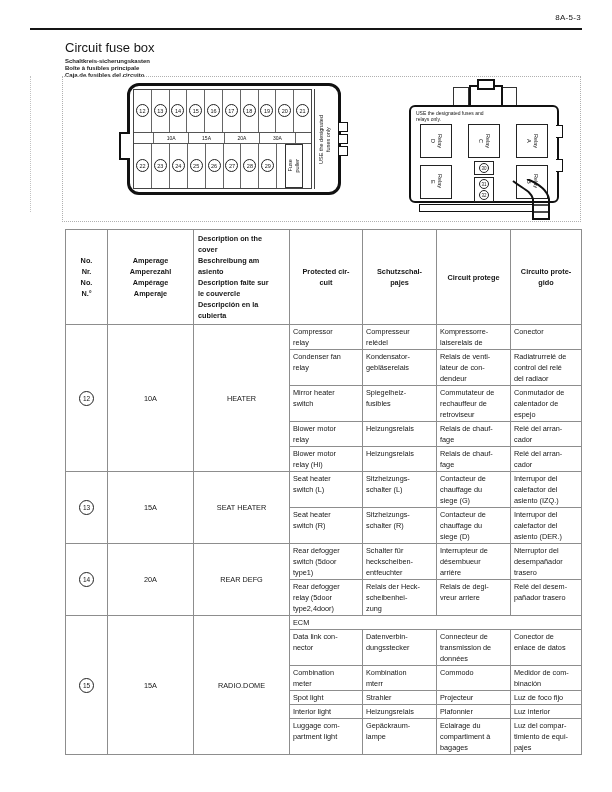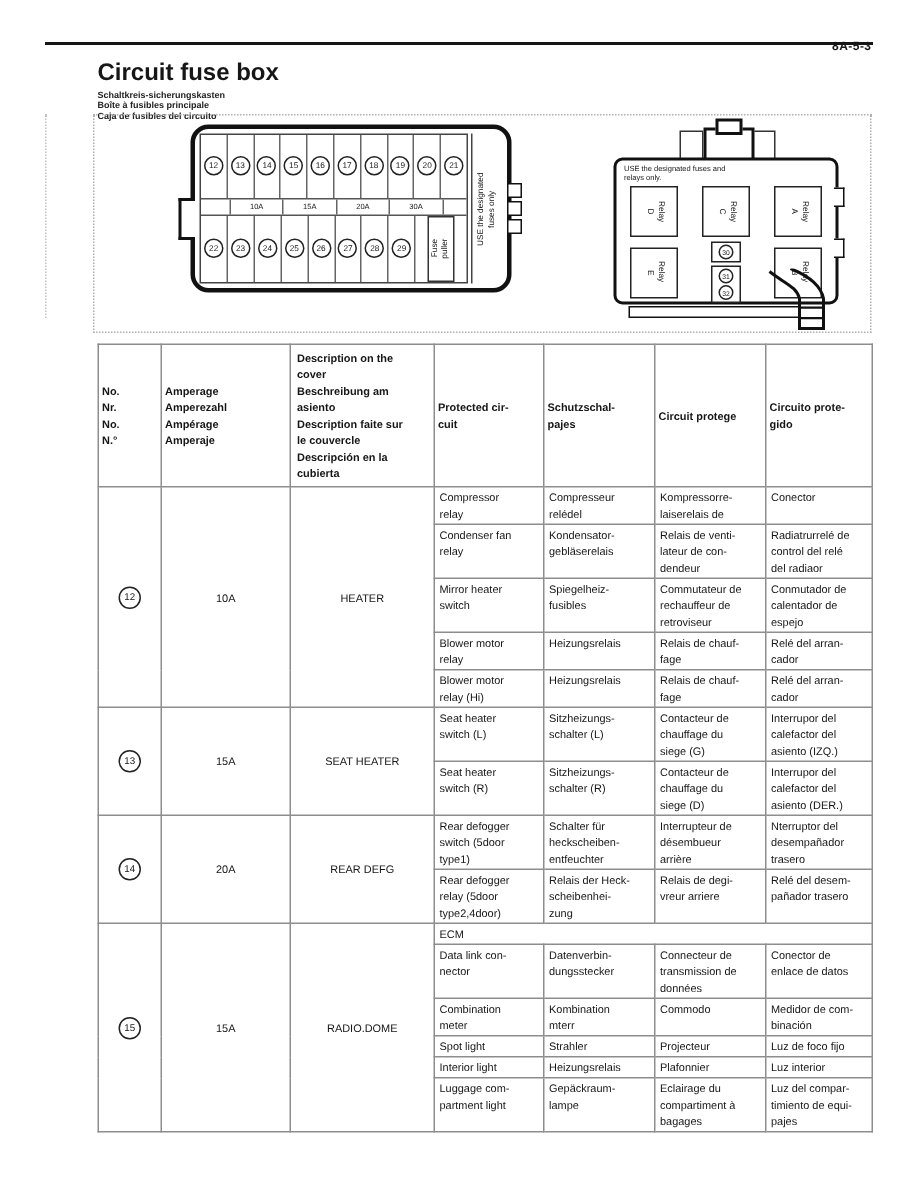--- a/index.html
+++ b/index.html
@@ -1,25 +1,25 @@
 <!DOCTYPE html>
 <html><head>
 <meta charset="utf-8">
 <style>
   html,body{margin:0;padding:0;background:#e9e9e9;}
   .page{position:relative;width:612px;height:792px;background:#ffffff;
         font-family:"Liberation Sans",sans-serif;color:#161616;overflow:hidden;}
 
   
-  .page-number{position:absolute;top:26px;right:31px;font-size:8px;font-weight:bold;letter-spacing:.3px;}
+  .page-number{position:absolute;top:13px;right:31px;font-size:8px;font-weight:normal;letter-spacing:.3px;}
   .top-rule{position:absolute;top:28px;left:30px;width:552px;height:2px;background:#151515;}
   .margin-line{position:absolute;left:30px;top:76px;height:136px;border-left:1px dotted #c2c2c2;}
 
   .title-block{position:absolute;left:65px;top:40px;}
-  .title{font-size:16px;font-weight:bold;margin:0 0 3px 0;text-align:right;}
+  .title{font-size:13px;font-weight:normal;margin:0 0 3px 0;text-align:right;}
   .subtitles{font-size:6px;font-weight:bold;line-height:7px;white-space:pre-line;color:#222;}
 
   
   .diagram-panel{position:absolute;left:62px;top:76px;width:519px;height:146px;border:1px dotted #b0b0b0;box-sizing:border-box;}
 
   
   .fusebox{position:absolute;left:64px;top:6px;width:214px;height:112px;border:3px solid #111;
            border-radius:12px;background:#fff;display:flex;padding:3px;box-sizing:border-box;}
   .fuse-main{flex:1;border:1px solid #444;display:flex;flex-direction:column;min-width:0;}
   .fuse-row{display:flex;min-height:0;}
@@ -59,21 +59,21 @@
   .small-box{border:1px solid #222;width:18px;display:flex;flex-direction:column;align-items:center;justify-content:center;gap:1px;padding:1px 0;background:#fff;}
   .bump{position:absolute;right:-6px;width:6px;height:11px;border:1.5px solid #111;border-left:none;background:#fff;}
   .relay-base{position:absolute;left:10px;top:123px;width:112px;height:6px;border:1.5px solid #111;background:#fff;}
   .strap{position:absolute;left:100px;top:98px;}
 
   
   table.spec{position:absolute;left:65px;top:229px;width:516px;border-collapse:collapse;table-layout:fixed;
              border:1.5px solid #555;}
   .spec th,.spec td{border:1px solid #8d8d8d;font-size:7.3px;line-height:11px;padding:1px 3px;
                     vertical-align:top;text-align:left;white-space:pre-line;overflow:hidden;}
-  .spec th{font-weight:bold;text-align:left;vertical-align:middle;padding:3px 2px;}
+  .spec th{font-weight:bold;text-align:center;vertical-align:middle;padding:3px 2px;}
   .spec th.cover-h{text-align:left;padding-left:4px;}
   .spec td.center{text-align:center;vertical-align:middle;white-space:normal;}
 </style>
 </head>
 <body>
 
 <div class="page">
 
   <div class="page-number">8A-5-3</div>
   <div class="top-rule"></div>

